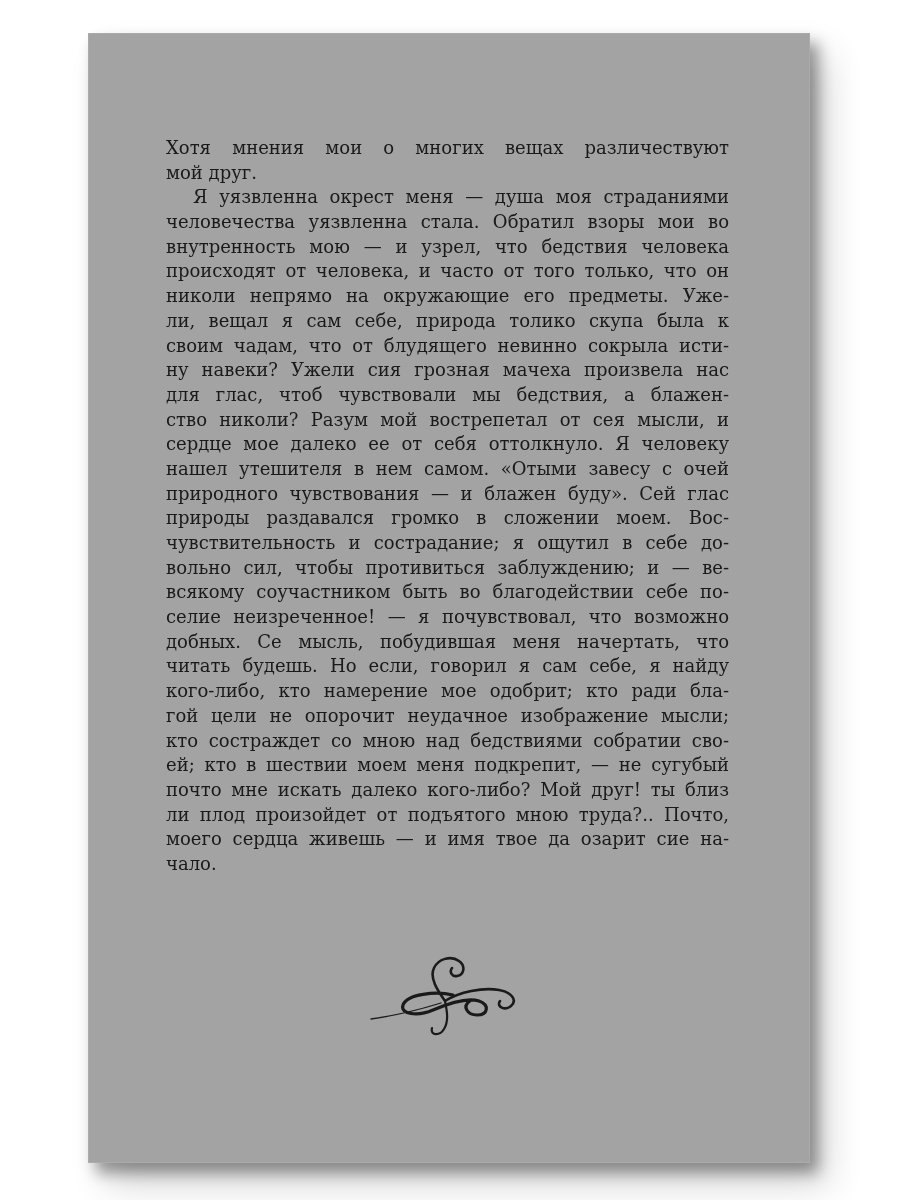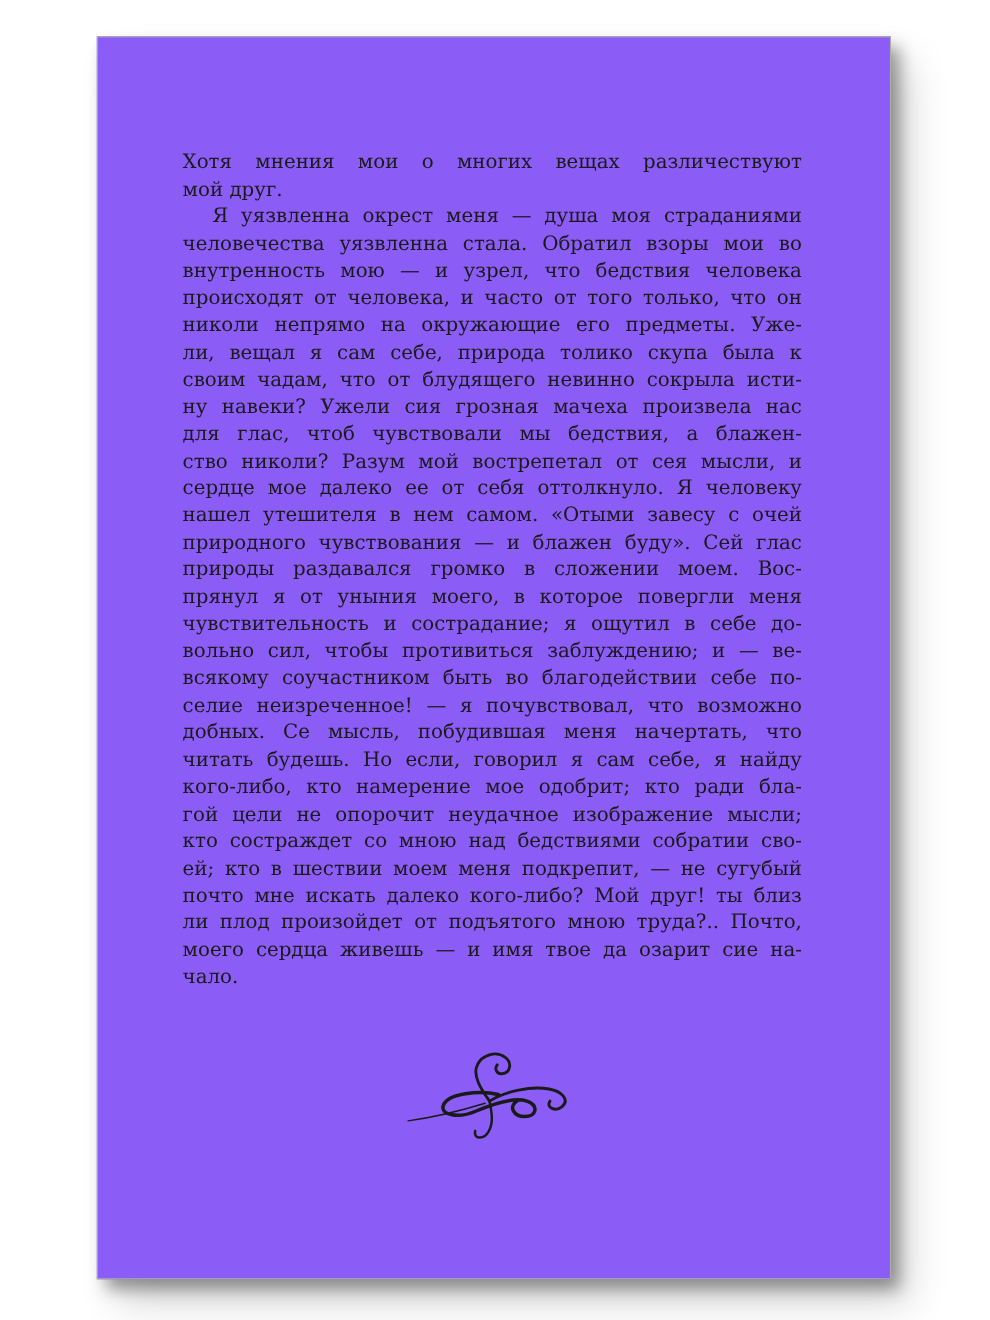--- a/index.html
+++ b/index.html
@@ -15,21 +15,21 @@
     background: #ffffff;
     overflow: hidden;
   }
   .paper {
     position: absolute;
     left: 88px;
     top: 33px;
     width: 722px;
     height: 1130px;
     box-sizing: border-box;
-    background: #8b5cf6;
+    background: #a3a3a3;
     border: 1px solid #ababab;
     box-shadow:
       8px 10px 14px rgba(0, 0, 0, 0.38),
       18px 22px 34px rgba(0, 0, 0, 0.16);
   }
   .page-text {
     position: absolute;
     left: 77px;
     top: 102px;
     width: 563px;
@@ -81,21 +81,20 @@
         <div class="line">николи непрямо на окружающие его предметы. Уже-</div>
         <div class="line">ли, вещал я сам себе, природа толико скупа была к</div>
         <div class="line">своим чадам, что от блудящего невинно сокрыла исти-</div>
         <div class="line">ну навеки? Ужели сия грозная мачеха произвела нас</div>
         <div class="line">для глас, чтоб чувствовали мы бедствия, а блажен-</div>
         <div class="line">ство николи? Разум мой вострепетал от сея мысли, и</div>
         <div class="line">сердце мое далеко ее от себя оттолкнуло. Я человеку</div>
         <div class="line">нашел утешителя в нем самом. «Отыми завесу с очей</div>
         <div class="line">природного чувствования — и блажен буду». Сей глас</div>
         <div class="line">природы раздавался громко в сложении моем. Вос-</div>
-        <div class="line">прянул я от уныния моего, в которое повергли меня</div>
         <div class="line">чувствительность и сострадание; я ощутил в себе до-</div>
         <div class="line">вольно сил, чтобы противиться заблуждению; и — ве-</div>
         <div class="line">всякому соучастником быть во благодействии себе по-</div>
         <div class="line">селие неизреченное! — я почувствовал, что возможно</div>
         <div class="line">добных. Се мысль, побудившая меня начертать, что</div>
         <div class="line">читать будешь. Но если, говорил я сам себе, я найду</div>
         <div class="line">кого-либо, кто намерение мое одобрит; кто ради бла-</div>
         <div class="line">гой цели не опорочит неудачное изображение мысли;</div>
         <div class="line">кто состраждет со мною над бедствиями собратии сво-</div>
         <div class="line">ей; кто в шествии моем меня подкрепит, — не сугубый</div>

